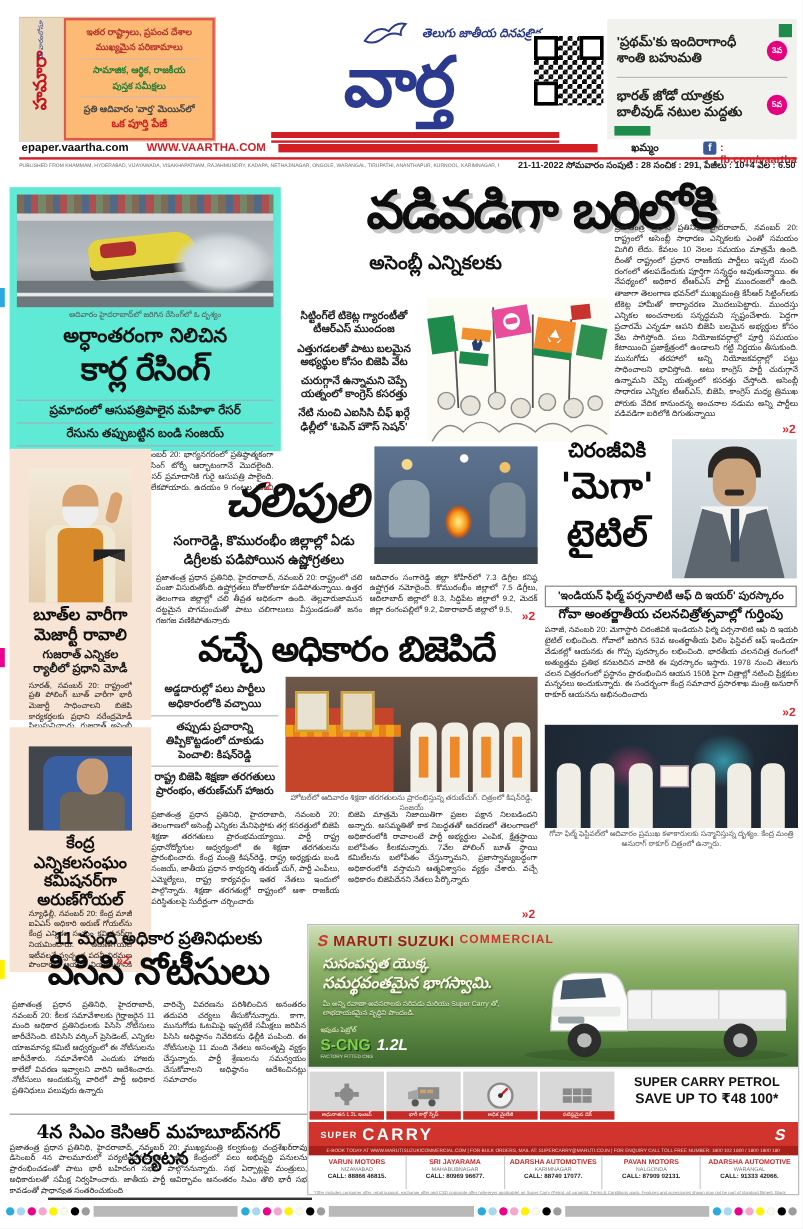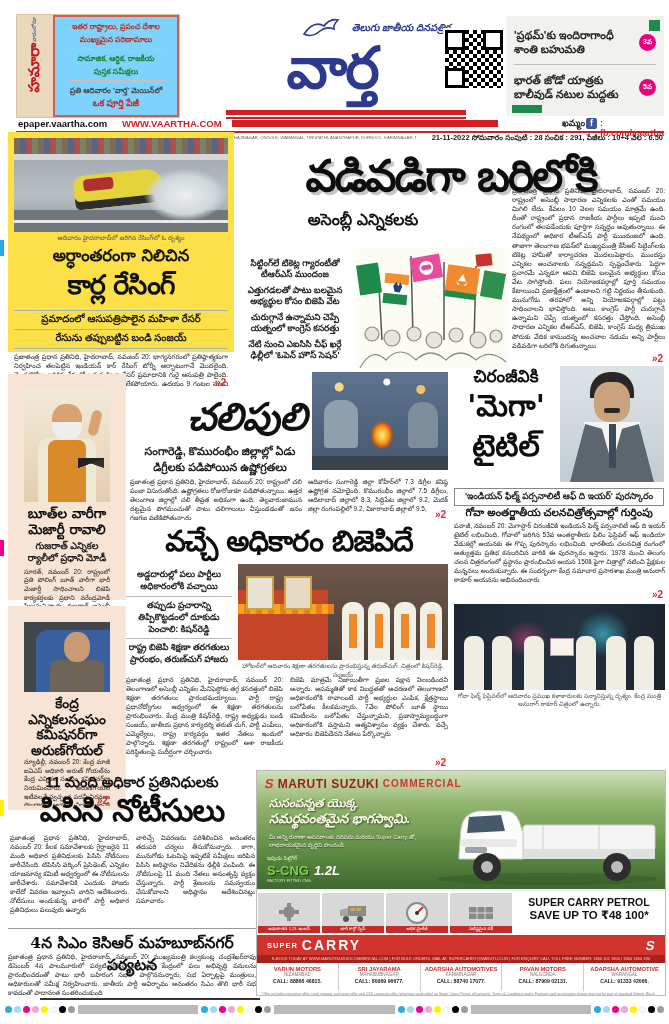--- a/index.html
+++ b/index.html
@@ -9,21 +9,21 @@
   .serif{font-family:"DejaVu Serif","Liberation Serif",serif;}
   .jump{position:absolute;right:2px;bottom:0;color:#e8232a;font-weight:bold;font-size:10px;line-height:1;}
   .cap{color:#555;text-align:center;}
   .body-t{text-align:justify;line-height:1.38;overflow:hidden;color:#222;}
 
   
   .promo{left:16px;top:14px;width:162px;height:102px;display:flex;border:1px solid #d8c2a6;}
   .promo-v{width:36px;background:#ead8bd;position:relative;overflow:hidden;}
   .pv-main{position:absolute;left:-26px;top:42px;transform:rotate(-90deg);color:#c3161c;font-weight:800;font-size:15px;width:88px;text-align:center;}
   .pv-sub{position:absolute;left:14px;top:34px;transform:rotate(-90deg);transform-origin:0 0;color:#2b3a8f;font-size:5.5px;width:90px;}
-  .promo-lines{flex:1;background:#7dd3fc;border:2px solid #e0574b;display:flex;flex-direction:column;justify-content:space-evenly;text-align:center;padding:2px 2px;}
+  .promo-lines{flex:1;background:#fdba74;border:2px solid #e0574b;display:flex;flex-direction:column;justify-content:space-evenly;text-align:center;padding:2px 2px;}
   .pl{font-size:7.6px;font-weight:bold;line-height:1.25;}
   .pl-red{color:#b5342c;} .pl-grn{color:#1e7e34;} .pl-drk{color:#444;} .pl-big{color:#d01c1f;font-size:9px;}
   .psep{height:1px;background:#d9b9b0;margin:1px 10px;}
   .tagline{left:336px;top:22px;width:130px;text-align:center;font-size:10px;font-weight:bold;color:#2b3a8f;font-style:italic;}
   .dove{left:300px;top:16px;}
   .logo{left:226px;top:32px;width:212px;height:76px;font-size:58px;font-weight:900;color:#2b3a8f;text-align:center;line-height:72px;letter-spacing:-2px;}
   .logo-rule{left:226px;top:110px;width:240px;height:5px;background:#d21f26;}
   .logo-rule2{left:226px;top:117px;width:240px;height:2px;background:#d21f26;}
   .qr{left:443px;top:28px;width:58px;height:58px;background-color:#fff;
       background-image:linear-gradient(45deg,#000 25%,transparent 25% 75%,#000 75%),linear-gradient(45deg,#000 25%,transparent 25% 75%,#000 75%);
@@ -35,30 +35,30 @@
   .teaser{display:flex;align-items:center;gap:4px;height:42px;}
   .t-text{flex:1;font-size:11px;font-weight:800;line-height:1.3;color:#222;}
   .t-badge{width:17px;height:17px;border-radius:50%;background:#e6007e;color:#fff;font-size:7px;font-weight:bold;
            display:flex;align-items:center;justify-content:center;flex:0 0 17px;}
   .t-sep{height:1px;background:#bbb;margin:1px 0;}
   .tg1{position:absolute;right:4px;top:4px;width:11px;height:11px;background:#1e8a4c;}
   .tg2{position:absolute;left:6px;bottom:3px;width:30px;height:8px;background:#1e8a4c;}
   .urlbar-epaper{left:18px;top:118px;font-size:9.5px;font-weight:bold;color:#111;}
   .urlbar-www{left:122px;top:118px;font-size:9.5px;font-weight:bold;color:#d21f26;}
   .u-band{left:232px;top:120px;width:266px;height:7px;background:#d21f26;}
-  .u-edition{left:562px;top:118px;font-size:9px;font-weight:bold;color:#222;}
+  .u-edition{left:526px;top:118px;font-size:9px;font-weight:bold;color:#222;}
   .fb-ic{left:586px;top:118px;width:11px;height:11px;background:#3b5998;color:#fff;border-radius:2px;
          font-size:9px;font-weight:bold;text-align:center;line-height:11px;}
   .u-fb{left:600px;top:118px;font-size:9px;font-weight:bold;color:#d21f26;}
   .u-underline{left:16px;top:131px;width:648px;height:1.5px;background:#d21f26;}
   .publine{left:16px;top:135px;width:400px;font-size:4.2px;color:#666;white-space:nowrap;overflow:hidden;}
   .dateline{right:6px;top:133px;font-size:7.5px;font-weight:bold;color:#222;}
 
   
-  .race{left:8px;top:132px;width:226px;height:220px;background:#fde047;padding:6px;box-sizing:border-box;}
+  .race{left:8px;top:156px;width:226px;height:220px;background:#5eead4;padding:6px;box-sizing:border-box;}
   .race-photo{position:relative;height:94px;background:linear-gradient(#9aa2a8,#b9bfc3 60%,#8e9599);overflow:hidden;}
   .rp-crowd{position:absolute;top:0;left:0;right:0;height:16px;
             background:repeating-linear-gradient(90deg,#7a5a43 0 6px,#3c5a7a 6px 12px,#b03a3a 12px 18px,#6b7d57 18px 24px);opacity:.8;}
   .rp-rail{position:absolute;top:16px;left:0;right:0;height:6px;background:#d7d7d7;}
   .rp-car{position:absolute;left:60px;top:34px;width:90px;height:34px;background:#e4d33c;border-radius:10px 18px 6px 6px;transform:rotate(-6deg);box-shadow:inset 0 -8px 0 #2e2e2e;}
   .rp-car:before{content:"";position:absolute;left:10px;top:4px;width:30px;height:12px;background:#b03030;border-radius:4px;}
   .rp-smoke{position:absolute;right:-12px;top:22px;width:110px;height:70px;
             background:radial-gradient(closest-side,#eceff0 0%,#cfd6d9 55%,transparent 75%);}
   .rp-road{position:absolute;bottom:0;left:0;right:0;height:22px;background:#6f767c;}
   .rp-line{position:absolute;bottom:9px;left:0;right:0;height:3px;background:#e8e8e8;}

